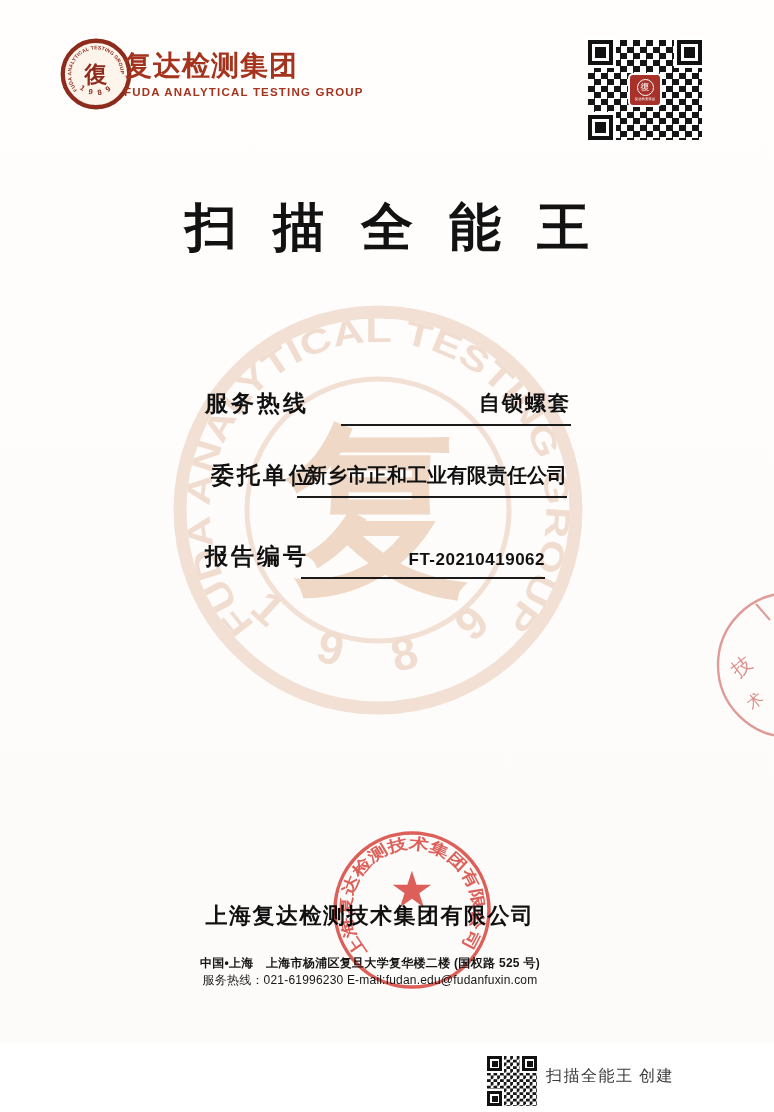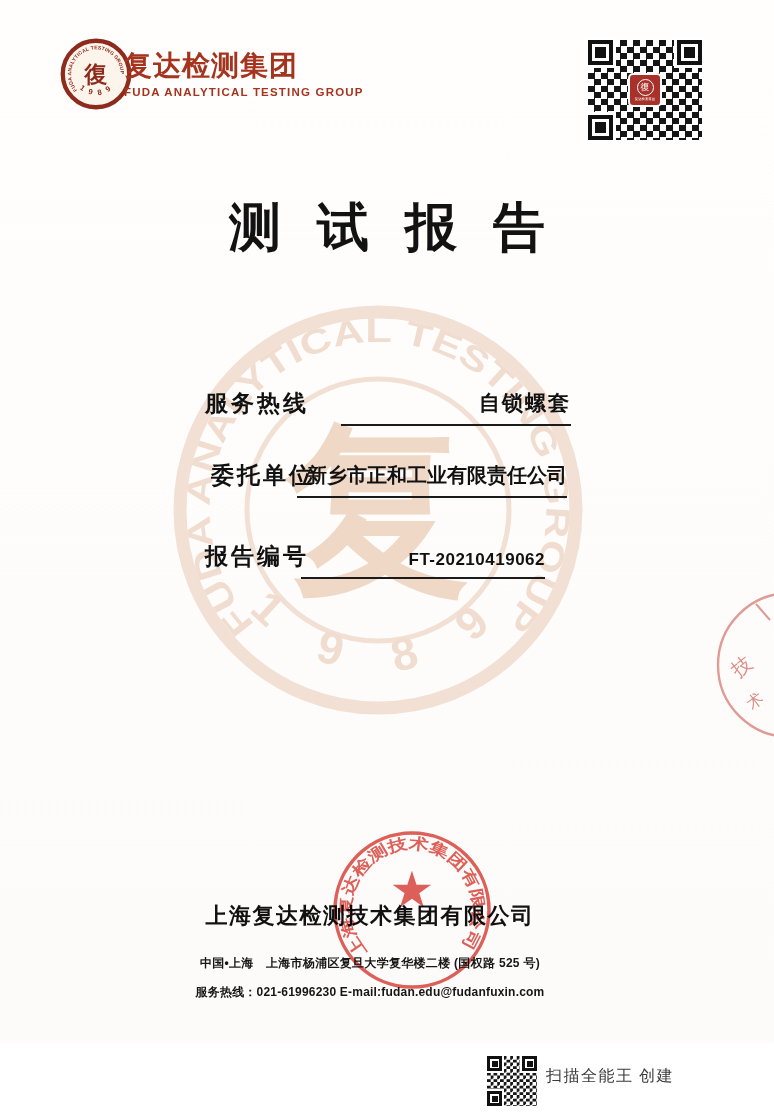--- a/index.html
+++ b/index.html
@@ -39,21 +39,21 @@
   .field .lbl{font-size:23px;font-weight:bold;color:#111;letter-spacing:3px;padding-bottom:7px;white-space:nowrap;}
   .field .val{border-bottom:2px solid #1b1b1b;text-align:right;font-weight:bold;color:#111;
               padding-bottom:7px;white-space:nowrap;}
   .f1{left:205px;top:388px;}  .f1 .val{width:230px;margin-left:32px;font-size:21px;letter-spacing:2px;}
   .f2{left:211px;top:460px;}  .f2 .val{width:270px;margin-left:-18px;font-size:20px;letter-spacing:0;}
   .f3{left:205px;top:541px;}  .f3 .val{width:244px;margin-left:-8px;font-size:17px;letter-spacing:.5px;}
   
   .company{position:absolute;left:0;top:901px;width:740px;text-align:center;z-index:2;}
   .company-name{font-size:22px;font-weight:bold;color:#111;letter-spacing:1.5px;}
   .company-line1{font-size:12px;font-weight:bold;color:#161616;margin-top:24px;letter-spacing:.3px;}
-  .company-line2{font-size:12px;font-weight:bold;color:#161616;margin-top:12px;letter-spacing:.2px;}
+  .company-line2{font-size:12px;font-weight:normal;color:#161616;margin-top:0;letter-spacing:.2px;}
   
   .stamp{position:absolute;left:326px;top:824px;width:172px;height:172px;z-index:3;
          opacity:.85;mix-blend-mode:multiply;}
   .edge-stamp{position:absolute;left:694px;top:572px;width:80px;height:190px;z-index:3;opacity:.9;}
   
   .scan-label{position:absolute;left:546px;top:1066px;z-index:2;
               font-family:"Liberation Serif",serif;font-size:16px;color:#3a3a3a;letter-spacing:1.5px;}
 </style>
 </head>
 <body>
@@ -89,21 +89,21 @@
       </div>
     <div class="fp bl">
         <i></i>
       </div>
     <div class="qr-logo">
       <div class="c">復</div>
       <div class="t">复达检测集团</div>
     </div>
   </div>
 
-  <div class="title">测试报告</div>
+  <div class="title">扫描全能王</div>
 
   <svg class="watermark" viewBox="0 0 464 464">
     <defs>
       <path id="wmTop" d="M 113.2,350.8 A 168,168 0 1 1 350.8,350.8"></path>
       <path id="wmBot" d="M 102,330 A 165,165 0 0 0 362,330"></path>
     </defs>
     <circle cx="232" cy="232" r="198" fill="none" stroke="#f2e0d4" stroke-width="13"></circle>
     <circle cx="232" cy="232" r="131" fill="none" stroke="#f2e0d4" stroke-width="5"></circle>
     <text x="232" y="296" text-anchor="middle" font-size="185" font-weight="bold" fill="#efd8c6" font-family="'Liberation Serif',serif">复</text>
     <text font-size="34" font-weight="bold" fill="#f1ddd0">

